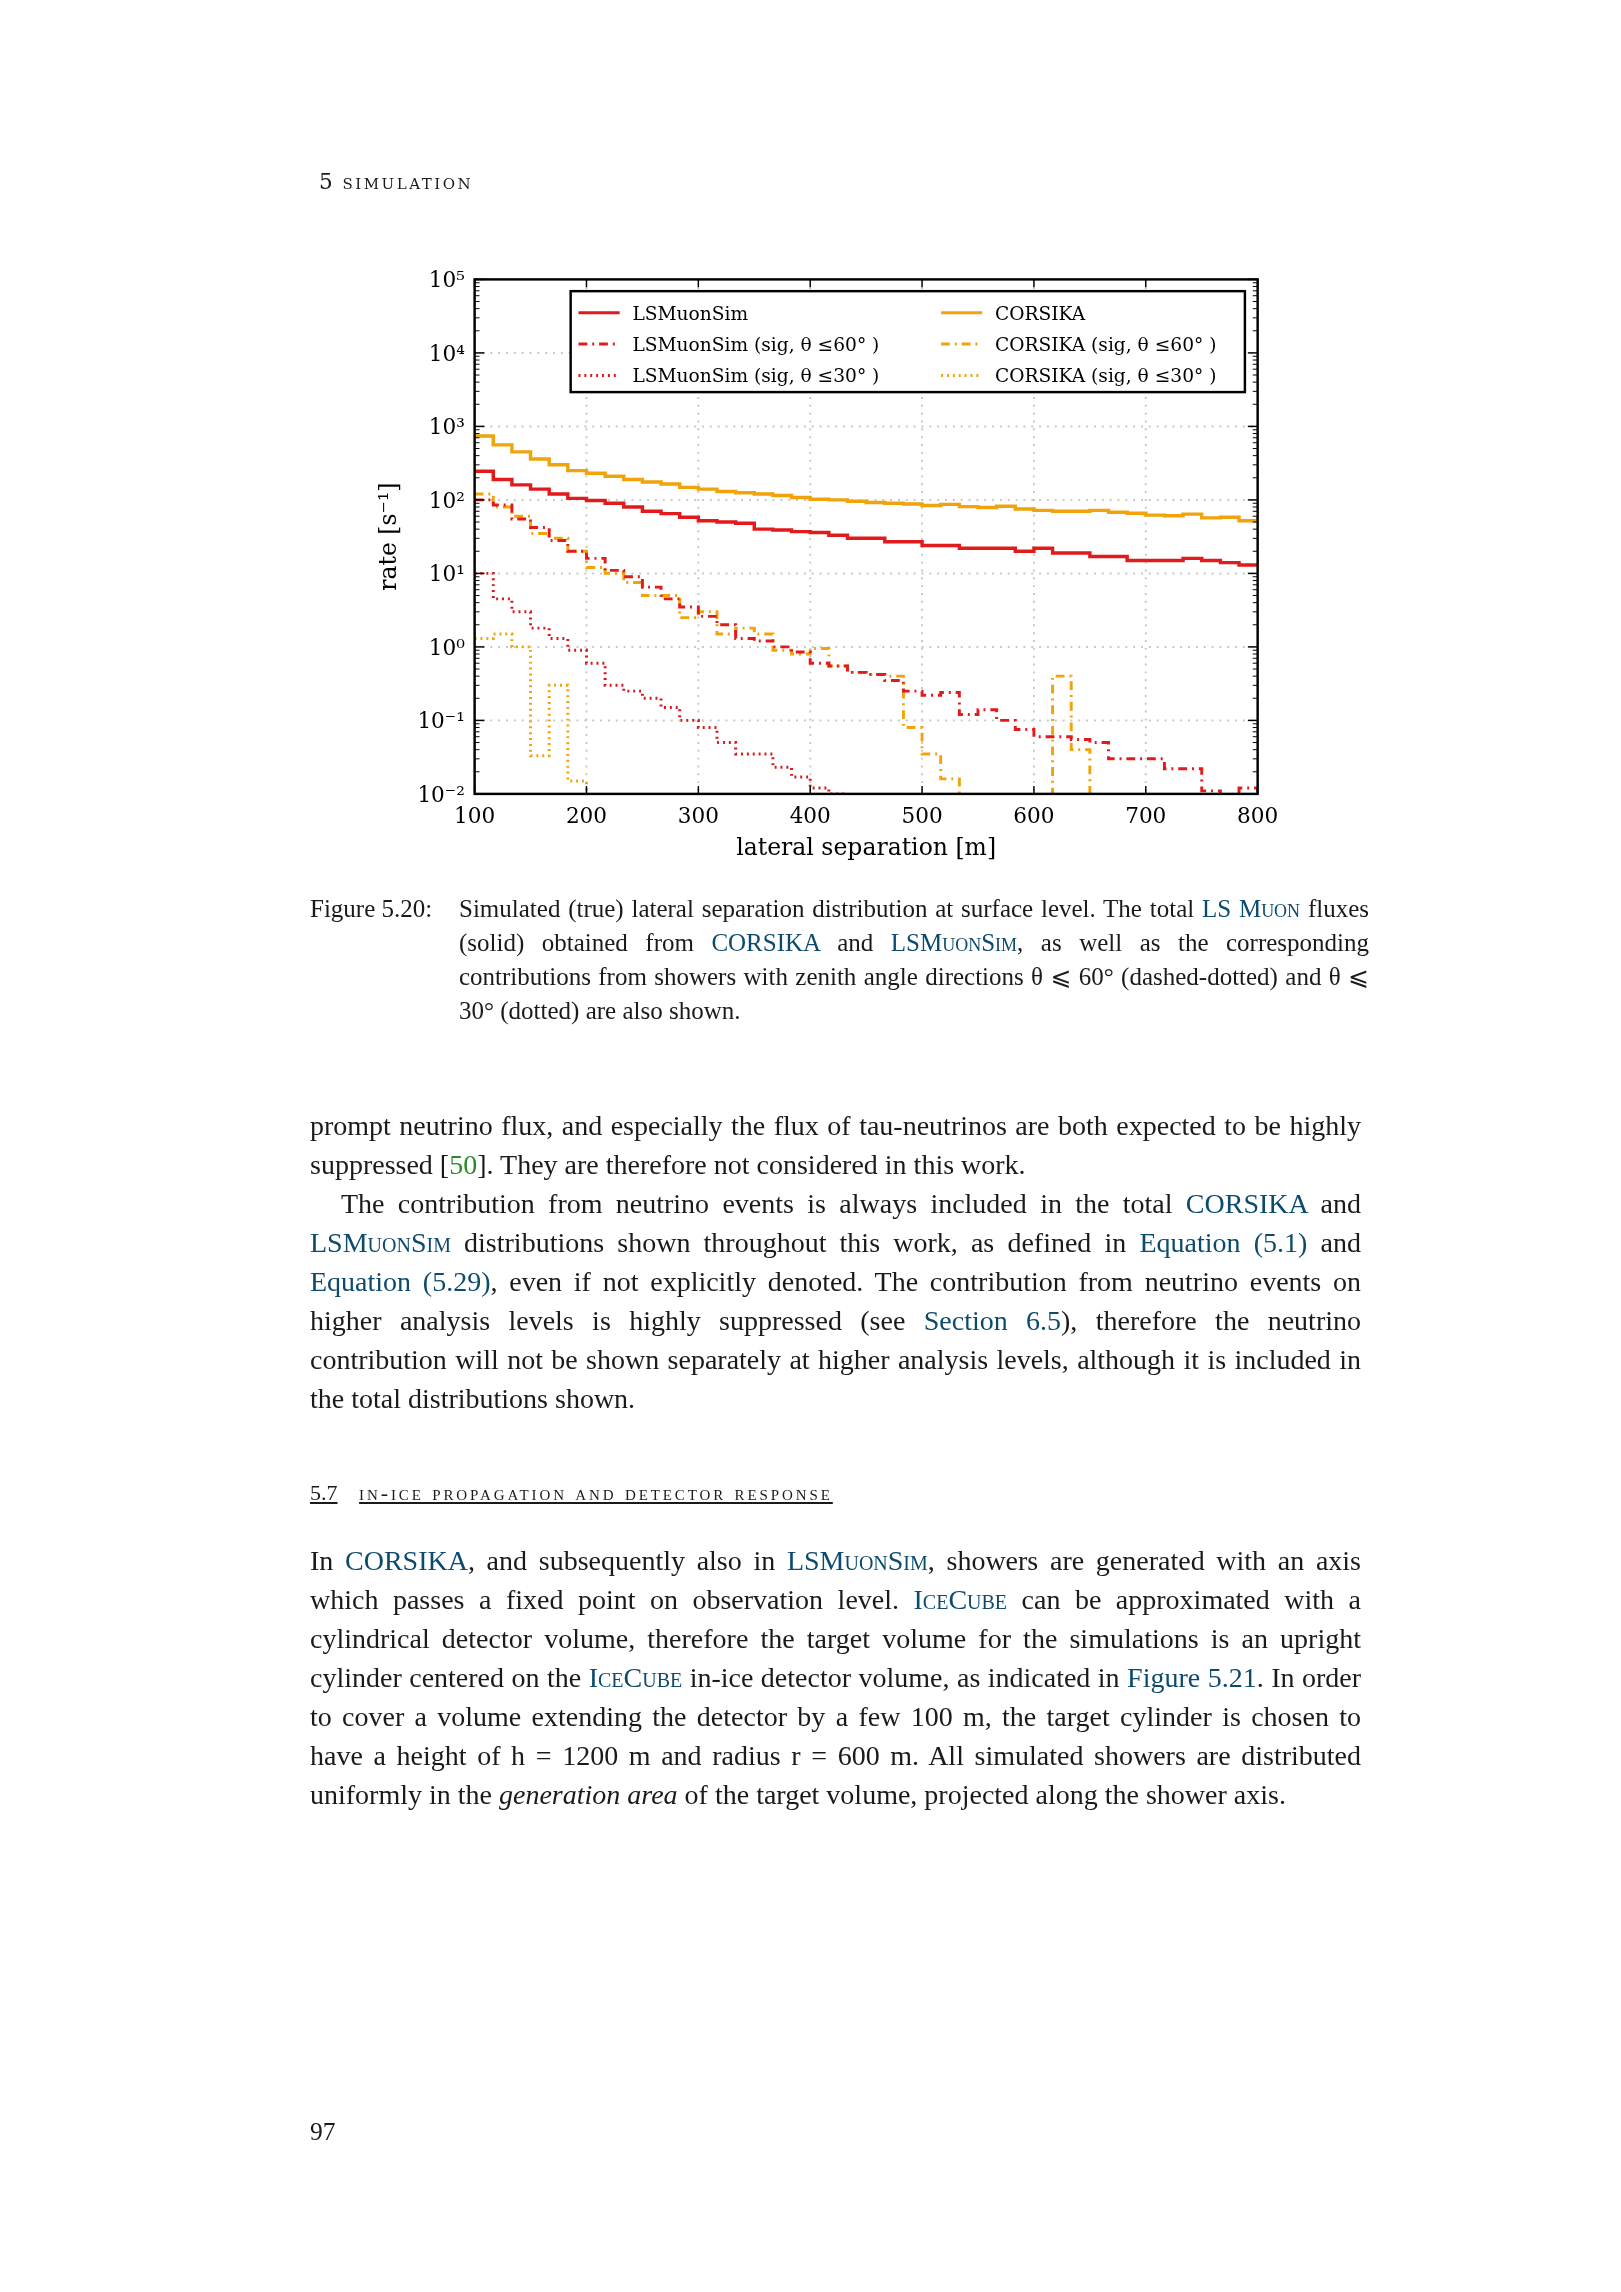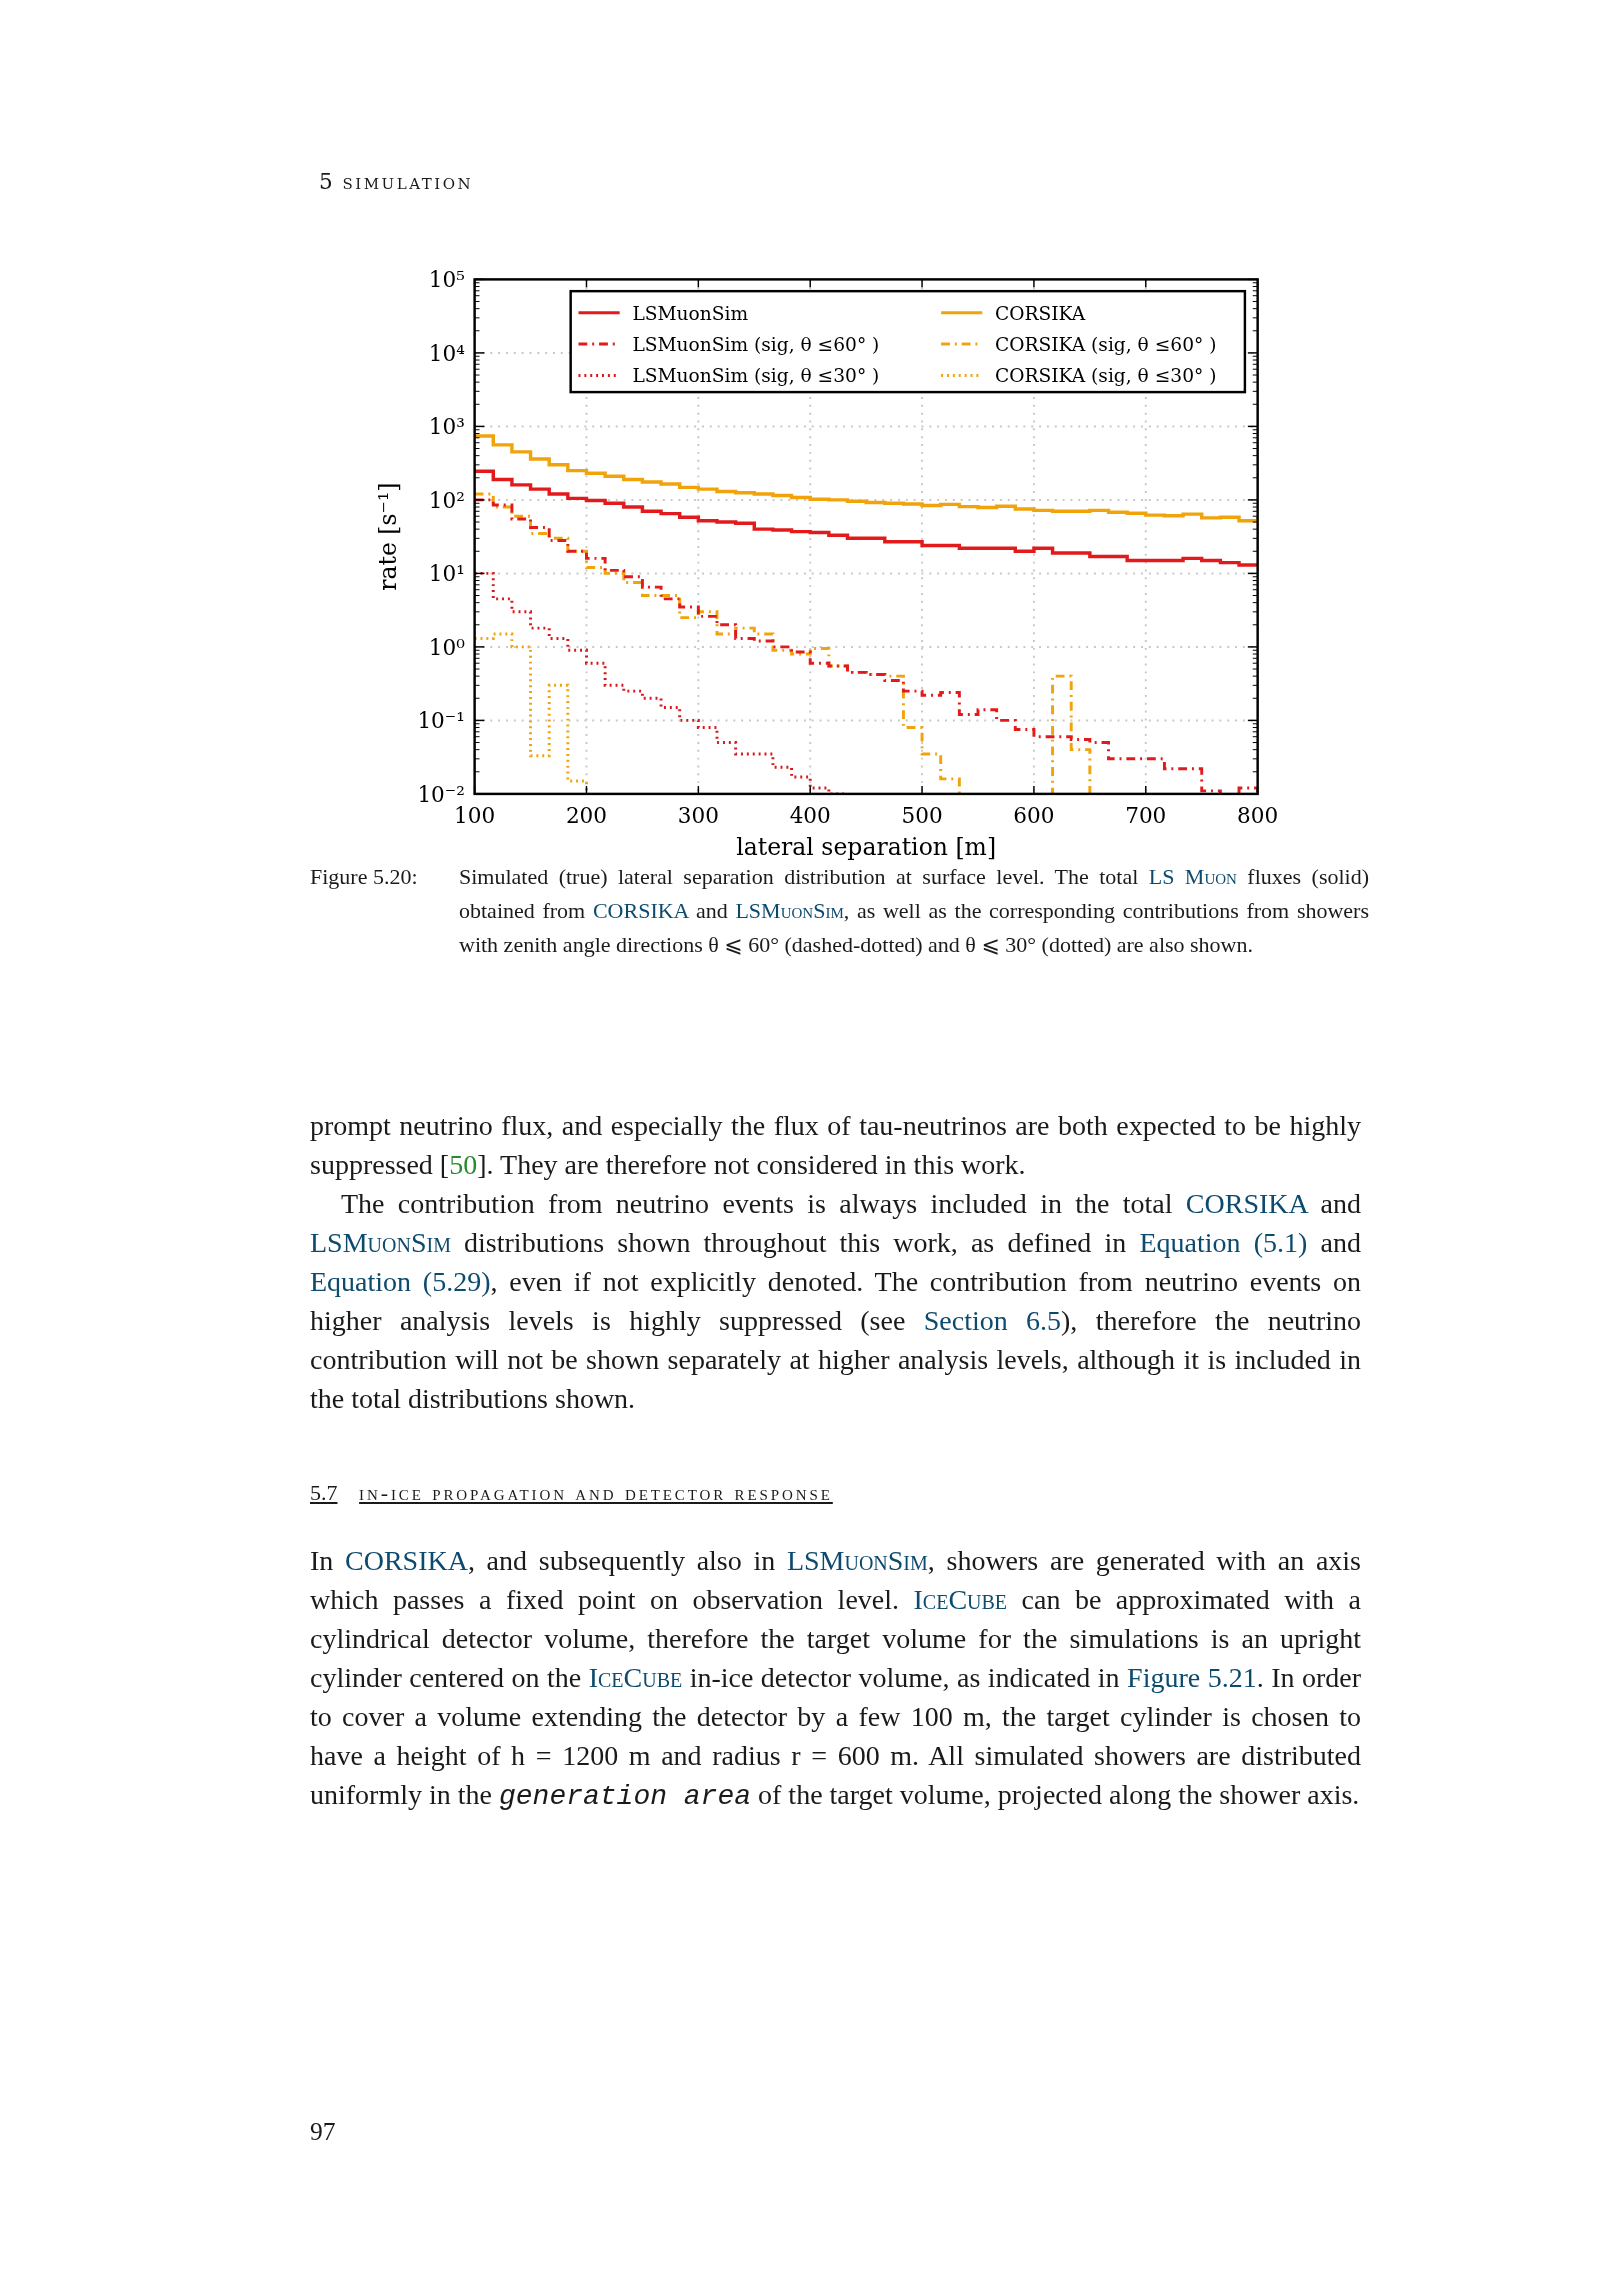--- a/index.html
+++ b/index.html
@@ -1,32 +1,32 @@
 <!DOCTYPE html>
 <html><head>
 <meta charset="utf-8">
 <style>
   html, body { margin: 0; padding: 0; background: #ffffff; }
   body { width: 1621px; height: 2293px; position: relative; font-family: "DejaVu Serif", serif; color: #1a1a1a; }
   .running-head { position: absolute; left: 319px; top: 169px; font-size: 21.6px; letter-spacing: 2.5px; font-variant: small-caps; text-transform: lowercase; }
   .running-head .num { margin-right: 9.8px; letter-spacing: 0; }
   #chart { position: absolute; left: 343px; top: 250px; }
-  .caption { position: absolute; left: 310px; top: 860px; width: 1059px; font-family: "Liberation Serif", serif; font-size: 22px; line-height: 34px; }
+  .caption { position: absolute; left: 310px; top: 892px; width: 1059px; font-family: "Liberation Serif", serif; font-size: 25px; line-height: 34px; }
   .caption .lab { position: absolute; left: 0; top: 0; white-space: nowrap; }
   .caption .txt { margin-left: 149px; text-align: justify; }
   .body-text { position: absolute; left: 310px; width: 1051px; font-family: "Liberation Serif", serif; font-size: 28px; line-height: 39px; text-align: justify; }
   .body-text p { margin: 0; }
   .body-text p.indent { text-indent: 31px; }
   .link { color: #0c4a6e; }
   .cite { color: #2a8a2a; }
   .sc { font-variant: small-caps; }
   .section-head { position: absolute; left: 310px; top: 1480px; font-family: "Liberation Serif", serif; font-size: 22px; letter-spacing: 2.9px; font-variant: small-caps; text-transform: lowercase; text-decoration: underline; }
   .section-head .num { margin-right: 21.6px; letter-spacing: 0; }
   .page-number { position: absolute; left: 310px; top: 2117px; font-family: "Liberation Serif", serif; font-size: 25.5px; }
-  .ital { font-style: italic; font-family: Liberation Mono, monospace; }
+  .ital { font-style: italic; }
 </style>
 </head>
 <body>
 
 <div class="running-head">
   <span class="num">5</span><span>simulation</span>
 </div>
 
 <svg id="chart" width="961" height="637" xmlns="http://www.w3.org/2000/svg" viewBox="0 0 980 650">
   <g id="grid">

